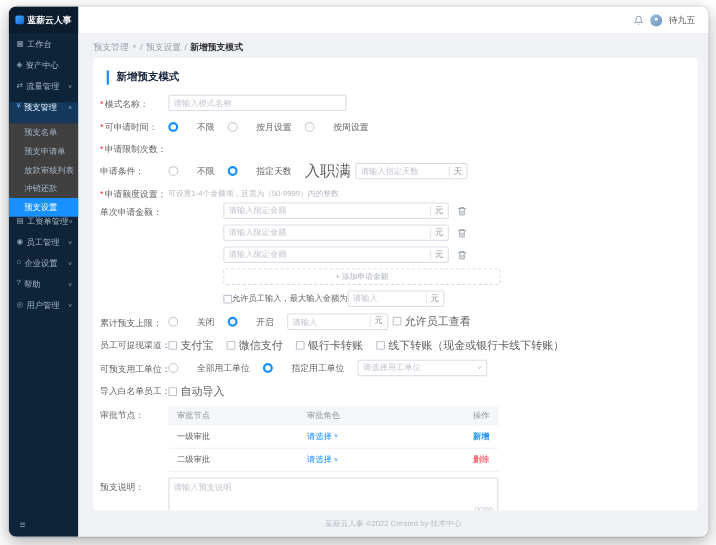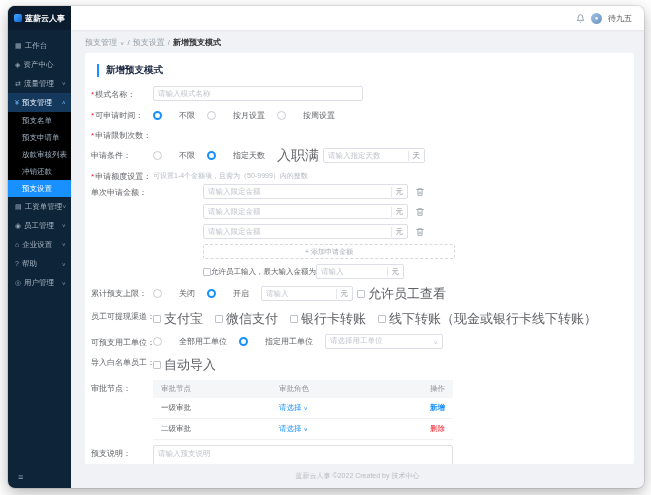--- a/index.html
+++ b/index.html
@@ -6,26 +6,26 @@
   html,body { width:651px; height:495px; background:#fff; font-family:"Liberation Sans","DejaVu Sans",sans-serif; overflow:hidden; }
   .frame { position:absolute; left:8px; top:6px; width:636px; height:482px; display:flex;
            border-radius:7px; overflow:hidden; box-shadow:0 5px 16px rgba(0,0,0,.30), 0 0 0 1px #e8e8e8; background:#f0f2f5; }
 
   
   .sidebar { width:63px; background:#0e2438; color:#c3cbd6; display:flex; flex-direction:column; flex-shrink:0; position:relative; }
   .logo { height:24px; background:#0a1c2e; display:flex; align-items:center; padding-left:6px; gap:3px; }
   .logo-cube { width:8px; height:8px; border-radius:2px; background:linear-gradient(135deg,#40a9ff,#1064d8); flex-shrink:0; }
   .logo-text { color:#fff; font-size:8px; font-weight:bold; white-space:nowrap; }
   .menu { margin-top:6px; }
-  .menu-item { height:19px; display:flex; align-items:center; padding:0 5px 0 7px; font-size:7.5px; cursor:pointer; white-space:nowrap; color:#aab7c4; }
+  .menu-item { height:19px; display:flex; padding:0 5px 0 7px; font-size:7.5px; cursor:pointer; white-space:nowrap; color:#aab7c4; }
   .menu-item .mi { font-size:7px; margin-right:3px; color:#8fa0b3; }
   .menu-item .chev { margin-left:auto; font-size:6px; color:#7f8fa0; transform:scaleY(.8); }
   .menu-item.parent-active { background:#15395c; color:#e8f3ff; }
   .menu-item.parent-active .mi,.menu-item.parent-active .chev { color:#6db4f5; }
-  .submenu { background:#000000;text-align:center; }
+  .submenu { background:#404040;text-align:center; }
   .submenu-item { height:17px; display:flex; align-items:center; padding-left:14px; font-size:7.5px; color:#9fb0c0; cursor:pointer; white-space:nowrap; }
   .submenu-item.active { background:#1890ff; color:#fff; }
   .collapse { position:absolute; bottom:6px; left:10px; color:#8fa0b3; font-size:9px; cursor:pointer; }
 
   
   .main { flex:1; display:flex; flex-direction:column; min-width:0; }
   .topbar { height:24px; background:#fff; box-shadow:0 1px 2px rgba(0,0,0,.05); display:flex; align-items:center; justify-content:flex-end; gap:6px; padding-right:12px; flex-shrink:0; }
   .bell { width:9px; height:9px; color:#7a8899; }
   .avatar { width:11px; height:11px; border-radius:50%; background:linear-gradient(135deg,#9fc3e8,#6e93b8); display:flex; align-items:center; justify-content:center; color:#fff; font-size:6px; }
   .user-name { font-size:8px; color:#555; }
@@ -46,21 +46,21 @@
   .inp { height:15px; border:1px solid #dcdfe6; border-radius:2px; display:flex; align-items:center; background:#fff; }
   .inp input { border:none; outline:none; height:100%; width:100%; font-size:7.5px; padding:0 4px; color:#333; background:transparent; font-family:inherit; }
   .inp input::placeholder { color:#c0c4cc; }
   .unit { font-size:7.5px; color:#909399; padding:0 4px; border-left:1px solid #e4e7ed; height:10px; display:flex; align-items:center; }
   .sel { height:15px; border:1px solid #dcdfe6; border-radius:2px; display:flex; align-items:center; justify-content:space-between; padding:0 4px; font-size:7.5px; color:#c0c4cc; background:#fff; cursor:pointer; }
   .sel .sv { transform:scaleY(.8); font-size:6px; color:#c0c4cc; }
 
   .radio { display:flex; align-items:center; gap:17px; font-size:8px; color:#606266; cursor:pointer; margin-right:8px; }
   .rdot { width:9px; height:9px; border-radius:50%; border:1px solid #c8ccd2; background:#fff; flex-shrink:0; }
   .rdot.on { border:2.5px solid #1890ff; }
-  .chk { display:flex; align-items:center; gap:3px; font-size:13px; color:#606266; cursor:pointer; margin-right:8px; }
+  .chk { display:flex; align-items:center; gap:3px; font-size:10px; color:#606266; cursor:pointer; margin-right:8px; }
   .cbox { width:8px; height:8px; border:1px solid #c0c4cc; border-radius:1px; background:#fff; flex-shrink:0; }
 
   .hint { font-size:7px; color:#b4b9c0; padding-top:4px; }
   .amount-row { display:flex; align-items:center; gap:7px; margin-bottom:5px; }
   .trash { width:10px; height:10px; cursor:pointer; color:#9aa2ab; }
   .dashed-btn { width:252px; height:15px; border:1px dashed #d5d9de; border-radius:2px; color:#a9aeb5; font-size:7px; display:flex; align-items:center; justify-content:center; cursor:pointer; margin-bottom:5px; }
 
   .tbl { width:300px; font-size:7.5px; }
   .tbl .thead { display:flex; background:#f5f6f8; color:#909399; height:18px; align-items:center; }
   .tbl .trow { display:flex; height:21px; align-items:center; border-bottom:1px solid #f0f1f3; color:#606266; }
@@ -173,21 +173,21 @@
       <span>/</span>
       <span class="cur">新增预支模式</span>
     </div>
 
     <div class="card">
       <div class="page-title">新增预支模式</div>
 
       <div class="frow">
         <div class="flabel req">模式名称</div>
         <div class="fctrl">
-          <div class="inp" style="width:210px">
+          <div class="inp" style="width:162px">
             <input placeholder="请输入模式名称" style="">
           </div>
         </div>
       </div>
 
       <div class="frow">
         <div class="flabel req">可申请时间</div>
         <div class="fctrl" style="padding-top:2px">
           <span class="radio">
               <span class="rdot on"></span>

